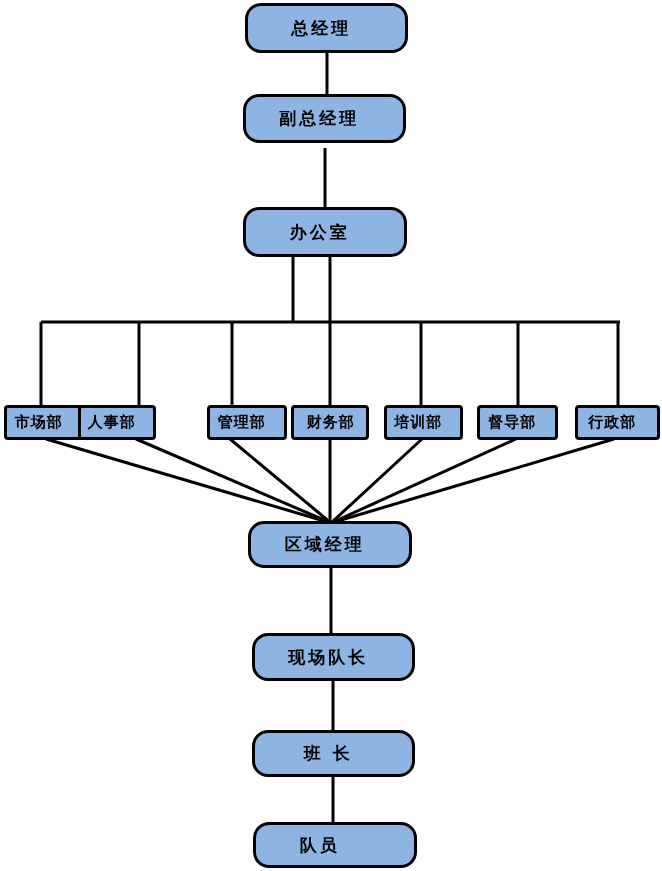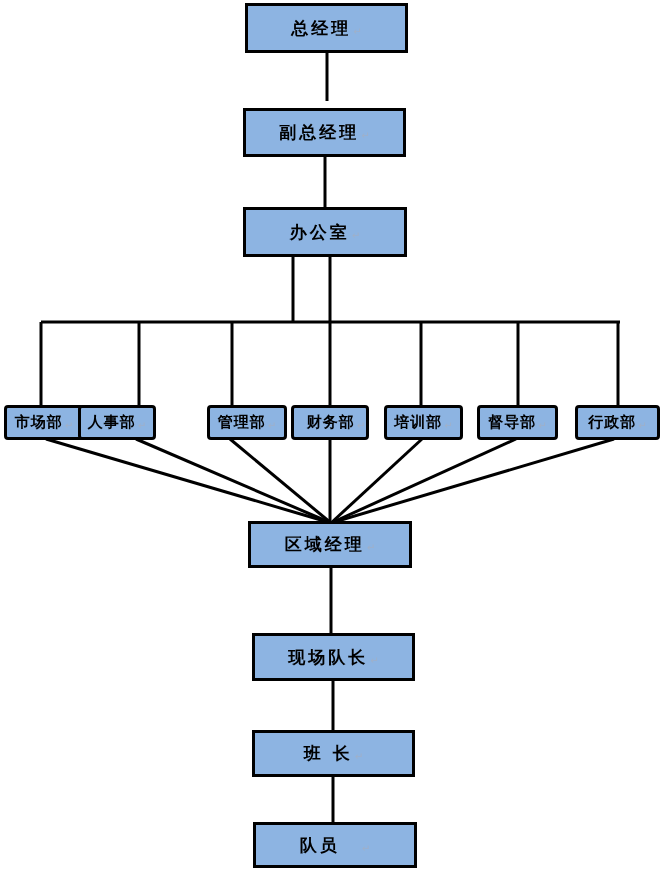--- a/index.html
+++ b/index.html
@@ -20,42 +20,42 @@
     left: 0; top: 0;
     width: 662px;
     height: 871px;
     z-index: 1;
   }
   .node {
     position: absolute;
     box-sizing: border-box;
     background: #8DB4E2;
     border: 3px solid #000000;
-    border-radius: 0;
+    border-radius: 16px;
     display: flex;
     align-items: center;
     justify-content: center;
     z-index: 2;
     color: #000000;
     font-weight: bold;
     white-space: nowrap;
   }
   .node.big   { font-size: 17px; letter-spacing: 3px; }
   .node.small { font-size: 15px; letter-spacing: 1px; border-radius: 4px; }
   .ret {
     font-size: 10px;
     font-weight: normal;
     color: #9fb0c9;
     letter-spacing: 0;
     margin-left: 2px;
     transform: translateY(3px);
   }
   
   .n-gm       { left:245px; top:3px;   width:163px; height:50px; }
-  .n-dgm      { left:243px; top:108px; width:163px; height:49px; }
+  .n-dgm      { left:243px; top:94px; width:163px; height:49px; }
   .n-office   { left:243px; top:207px; width:164px; height:50px; }
   .n-market   { left:4px;   top:405px; width:80px;  height:35px; }
   .n-hr       { left:78px;  top:405px; width:78px;  height:35px; }
   .n-mgmt     { left:207px; top:405px; width:80px;  height:35px; }
   .n-finance  { left:291px; top:405px; width:78px;  height:35px;padding-left:12px; }
   .n-training { left:384px; top:405px; width:79px;  height:35px; }
   .n-superv   { left:477px; top:405px; width:81px;  height:35px; }
   .n-admin    { left:575px; top:405px; width:85px;  height:35px; }
   .n-regional { left:248px; top:521px; width:164px; height:47px; }
   .n-site     { left:252px; top:633px; width:163px; height:48px; }

